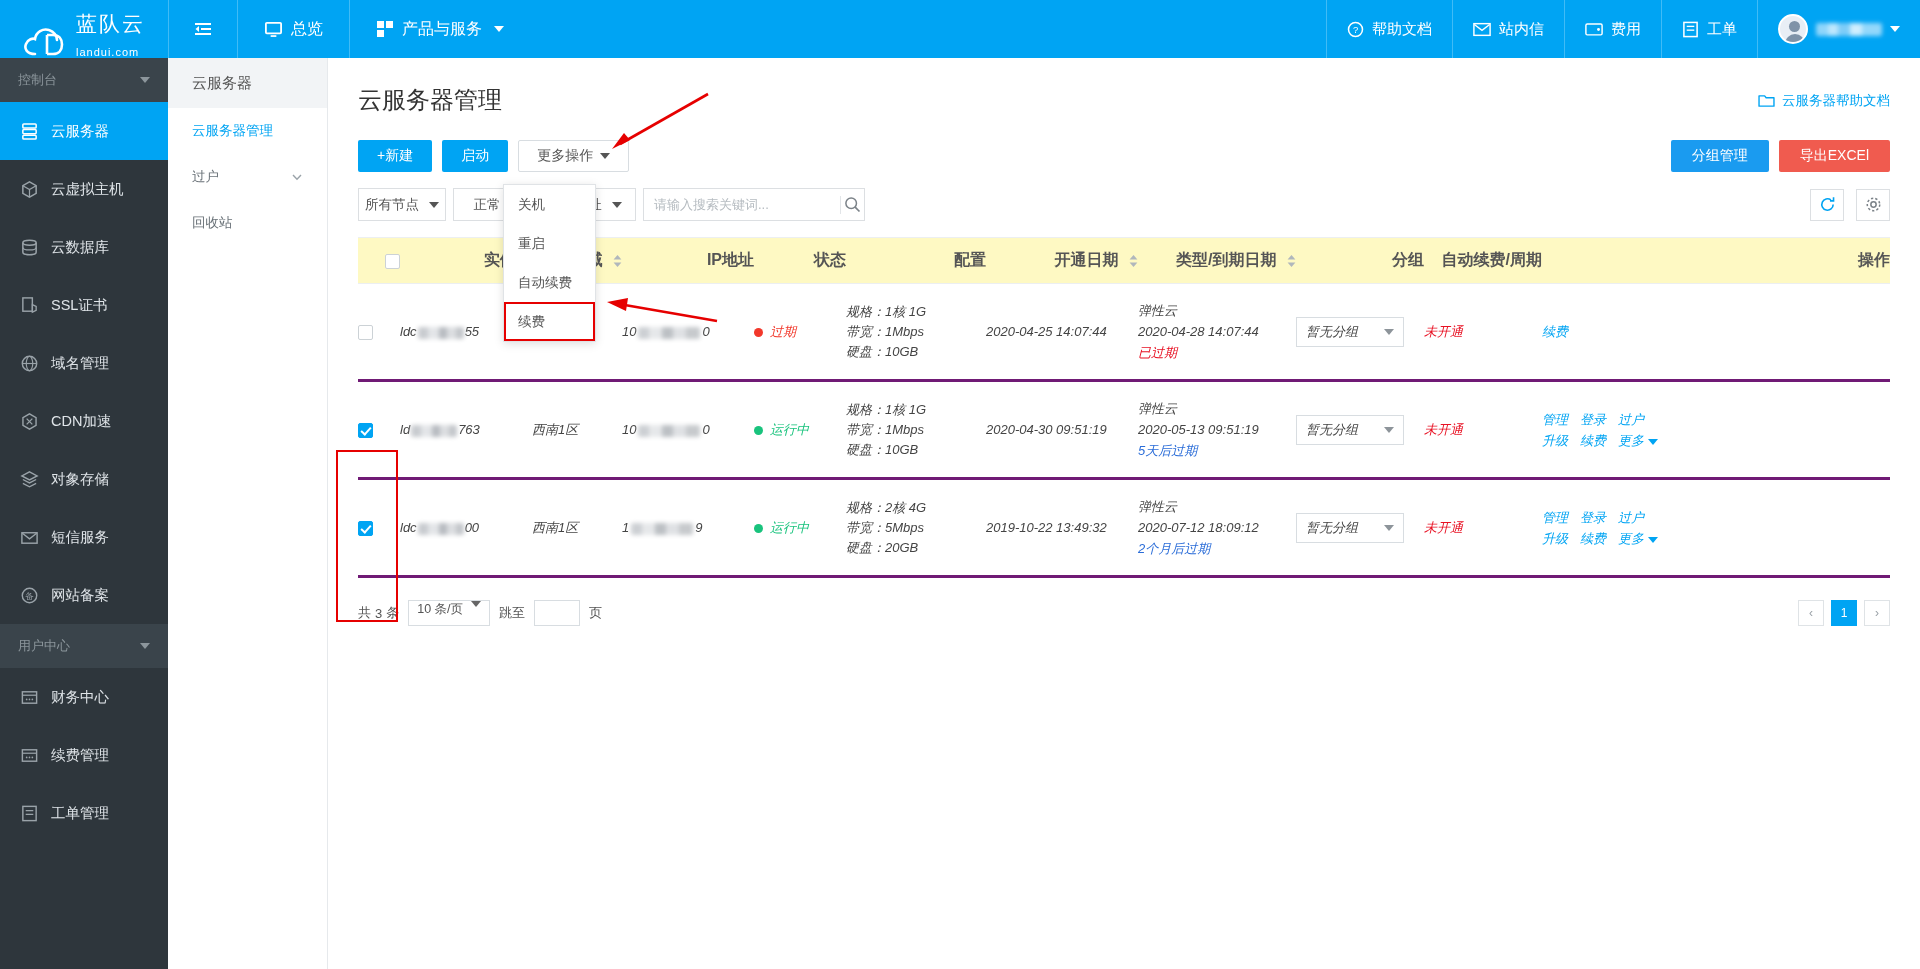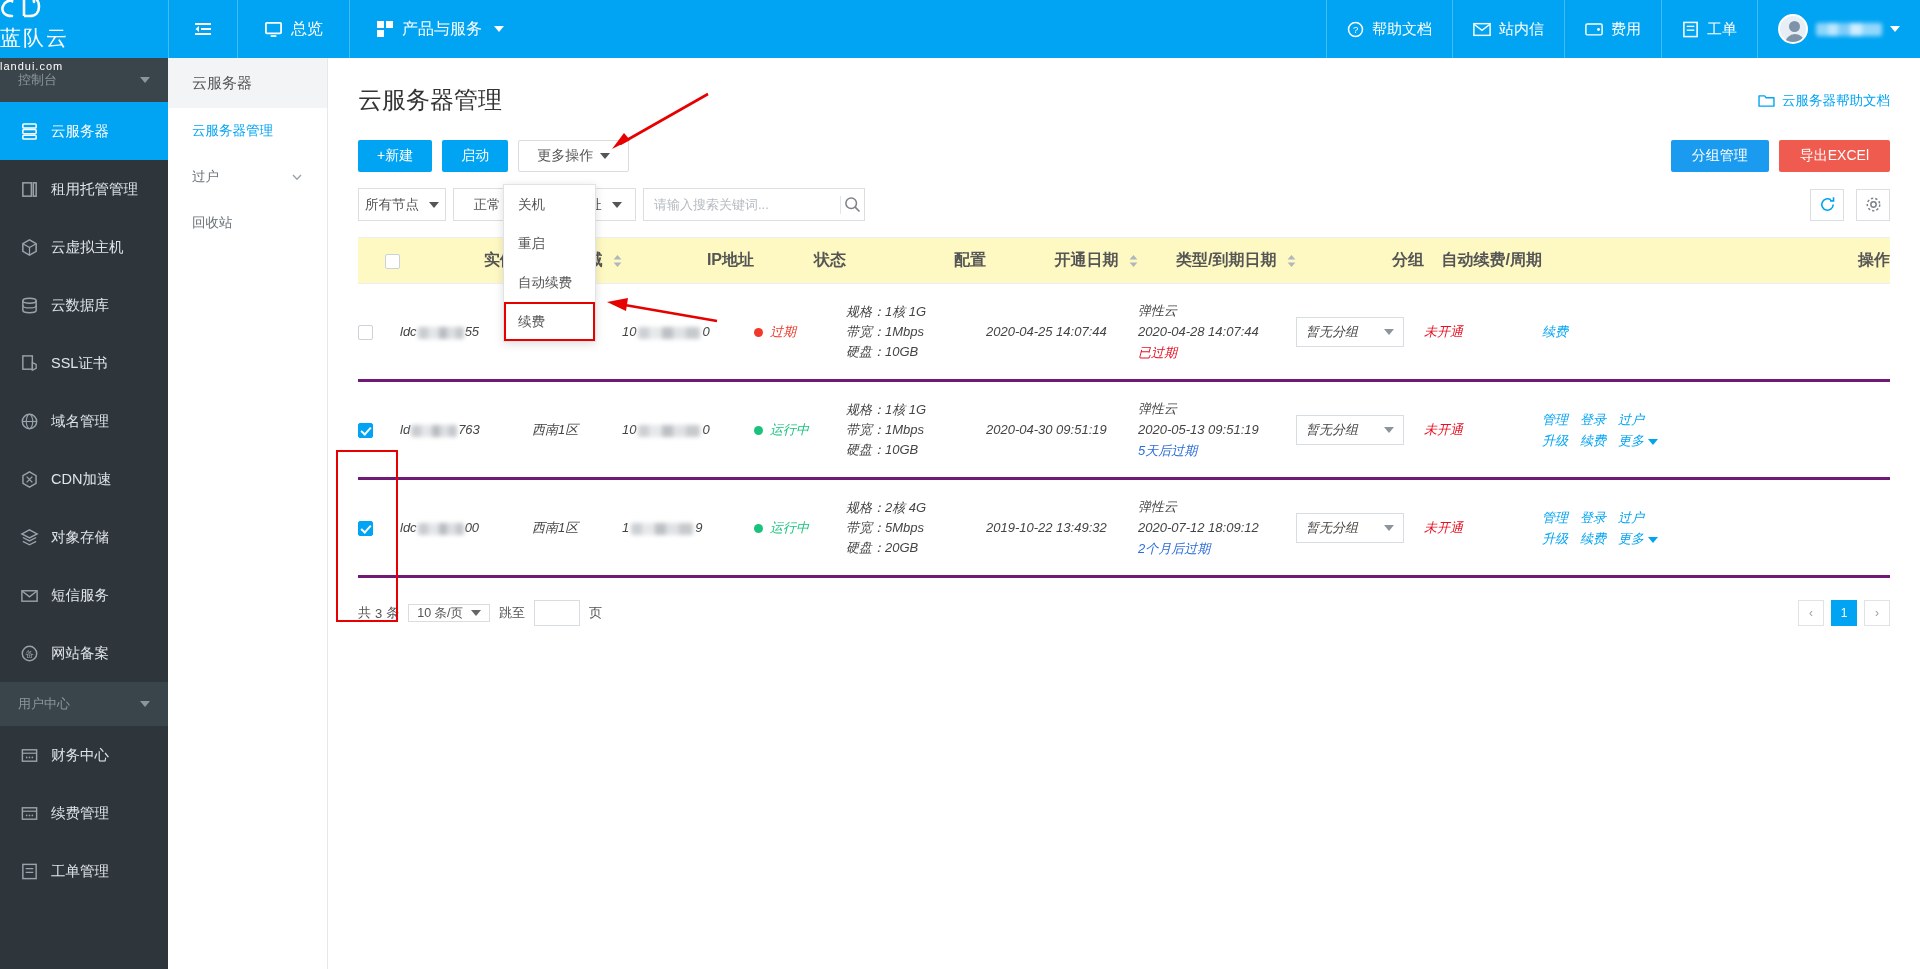--- a/index.html
+++ b/index.html
@@ -9,21 +9,21 @@
     font-size: 14px;
     color:#333;
     background:#fff;
   }
   
   .topbar {
     height:58px; background:#00a4f3; display:flex; align-items:stretch;
     position:relative; z-index:60;
   }
   .logo-cell {
-    width:168px; display:flex; align-items:flex-start; justify-content:center; gap:7px;flex-direction:column;
+    width:168px; display:flex; align-items:flex-end; justify-content:center; gap:7px;
   }
   .logo-mark { width:46px; height:34px; position:relative; }
   .logo-text { line-height:1; }
   .logo-cn { font-size:21px; color:#fff; letter-spacing:2px; font-weight:500;}
   .logo-en { font-size:11px; color:#fff; letter-spacing:1px; margin-top:13px;}
   .nav-item {
     display:flex; align-items:center; gap:8px; padding:0 22px; color:#fff;
     font-size:16px; border-left:1px solid rgba(255,255,255,.25); cursor:pointer;
     white-space:nowrap;
   }
@@ -153,21 +153,21 @@
   .grp-select {
     width:108px;height:30px;border:1px solid #d8dde1;background:#fff;display:flex;align-items:center;
     justify-content:space-between;padding:0 9px;font-size:13px;color:#444;cursor:pointer;
   }
   .ops a { color:#00a4f3; text-decoration:none; cursor:pointer; margin-right:12px; white-space:nowrap;}
   .ops-row { line-height:21px; }
   
   .sel-box { position:absolute; border:2px solid #e60000; pointer-events:none; z-index:30;}
   
   .pager { display:flex; align-items:center; margin-top:22px; font-size:13px; color:#555; }
-  .pg-sel { height:18px; border:1px solid #d8dde1; display:inline-flex; align-items:center; gap:8px;
+  .pg-sel { height:26px; border:1px solid #d8dde1; display:inline-flex; align-items:flex-start; gap:8px;
     padding:0 8px; margin:0 9px; cursor:pointer; font-size:12.5px;}
   .pg-input { width:46px;height:26px;border:1px solid #d8dde1;margin:0 9px; }
   .pager-right { margin-left:auto; display:flex; align-items:center; }
   .pg-btn { width:26px;height:26px;border:1px solid #dfe3e6;background:#fff;display:flex;
     align-items:center;justify-content:center;color:#9aa1a7;cursor:pointer;font-size:12px;}
   .pg-btn.cur { background:#00a4f3;border-color:#00a4f3;color:#fff;}
 </style>
 </head>
 <body>
 
@@ -262,29 +262,20 @@
       <span class="side-ico">
         <svg viewBox="0 0 20 20">
             <rect x="3" y="2" width="14" height="4.4" rx="1" fill="none" stroke="#fff" stroke-width="1.6"></rect>
             <rect x="3" y="8" width="14" height="4.4" rx="1" fill="none" stroke="#fff" stroke-width="1.6"></rect>
             <rect x="3" y="14" width="14" height="4" rx="1" fill="none" stroke="#fff" stroke-width="1.6"></rect>
           </svg>
       </span>
       <span>云服务器</span>
     </div>
 
-    <div class="side-item">
-      <span class="side-ico">
-        <svg viewBox="0 0 20 20">
-            <rect x="3" y="3" width="9" height="14" fill="none" stroke="#9aa3a9" stroke-width="1.6"></rect>
-            <rect x="14" y="3" width="3" height="14" fill="none" stroke="#9aa3a9" stroke-width="1.6"></rect>
-          </svg>
-      </span>
-      <span>租用托管管理</span>
-    </div>
 
     <div class="side-item">
       <span class="side-ico">
         <svg viewBox="0 0 20 20">
             <path d="M10 2 L17 6 V14 L10 18 L3 14 V6 Z" fill="none" stroke="#9aa3a9" stroke-width="1.6"></path>
             <path d="M3 6 L10 10 L17 6 M10 10 V18" fill="none" stroke="#9aa3a9" stroke-width="1.3"></path>
           </svg>
       </span>
       <span>云虚拟主机</span>
     </div>

